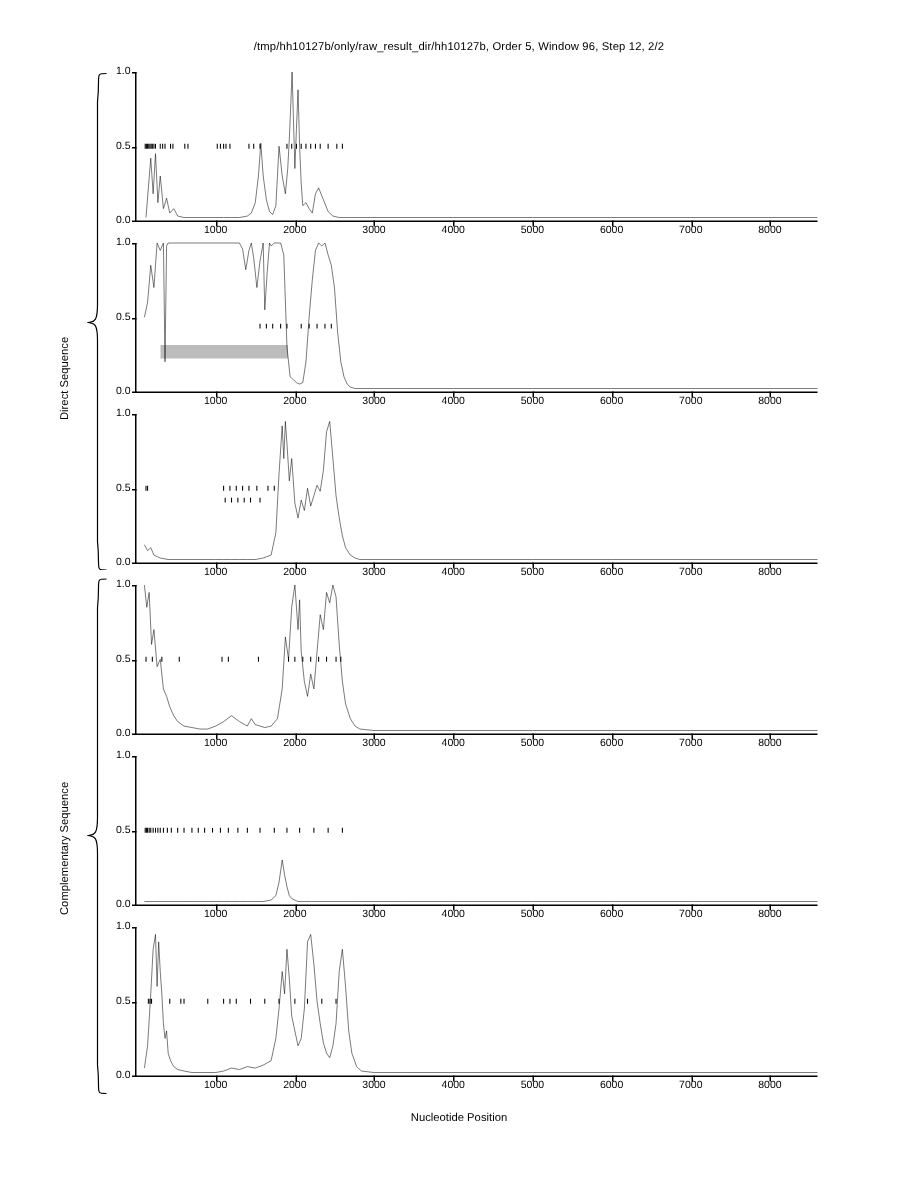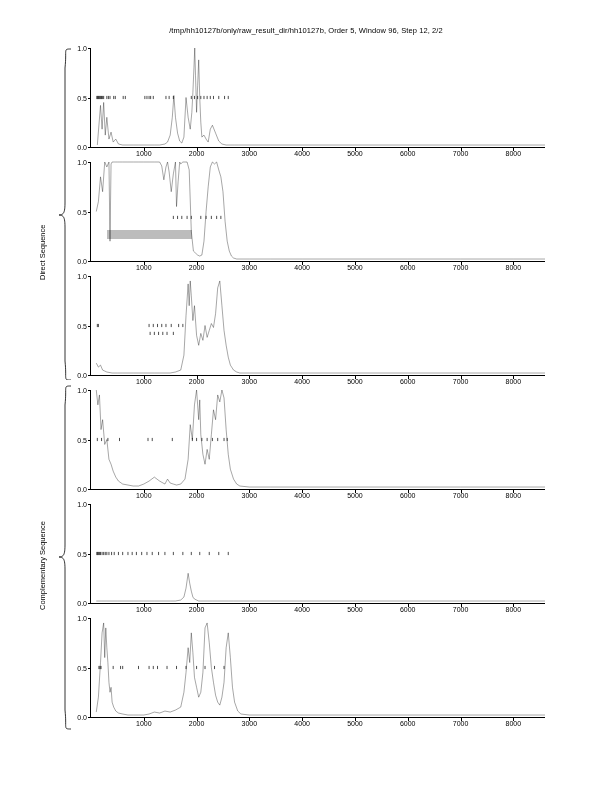--- a/index.html
+++ b/index.html
@@ -122,20 +122,21 @@
   <div class="ylabel-rot" style="left: 38px; top: 280px;">Direct Sequence</div>
   <div class="ylabel-rot" style="left: 38px; top: 610px;">Complementary Sequence</div>
 
   <svg style="position:absolute;left:58px;top:48px;width:14px;height:332px;">
     <path d="M13 1 C 5 1, 9 1, 7 20 L7 155 C7 168, 4 166, 1 167 C4 168, 7 166, 7 179 L7 313 C9 332, 5 332, 13 332" fill="none" stroke="#000" stroke-width="0.8"></path>
   </svg>
   <svg style="position:absolute;left:58px;top:385px;width:14px;height:345px;">
     <path d="M13 1 C 5 1, 9 1, 7 20 L7 160 C7 173, 4 171, 1 172 C4 173, 7 171, 7 184 L7 325 C9 344, 5 344, 13 344" fill="none" stroke="#000" stroke-width="0.8"></path>
   </svg>
 
+  <div class="axis-xlabel">Nucleotide Position</div>
 
   <div id="panels">
       <div class="panel" style="top: 48px;">
         <div class="plot-area">
           <div class="ytick-label" style="top: 100%;">0.0</div>
           <div class="ytick-mark" style="top: 100%;"></div>
           <div class="ytick-label" style="top: 50%;">0.5</div>
           <div class="ytick-mark" style="top: 50%;"></div>
           <div class="ytick-label" style="top: 0%;">1.0</div>
           <div class="ytick-mark" style="top: 0%;"></div>

